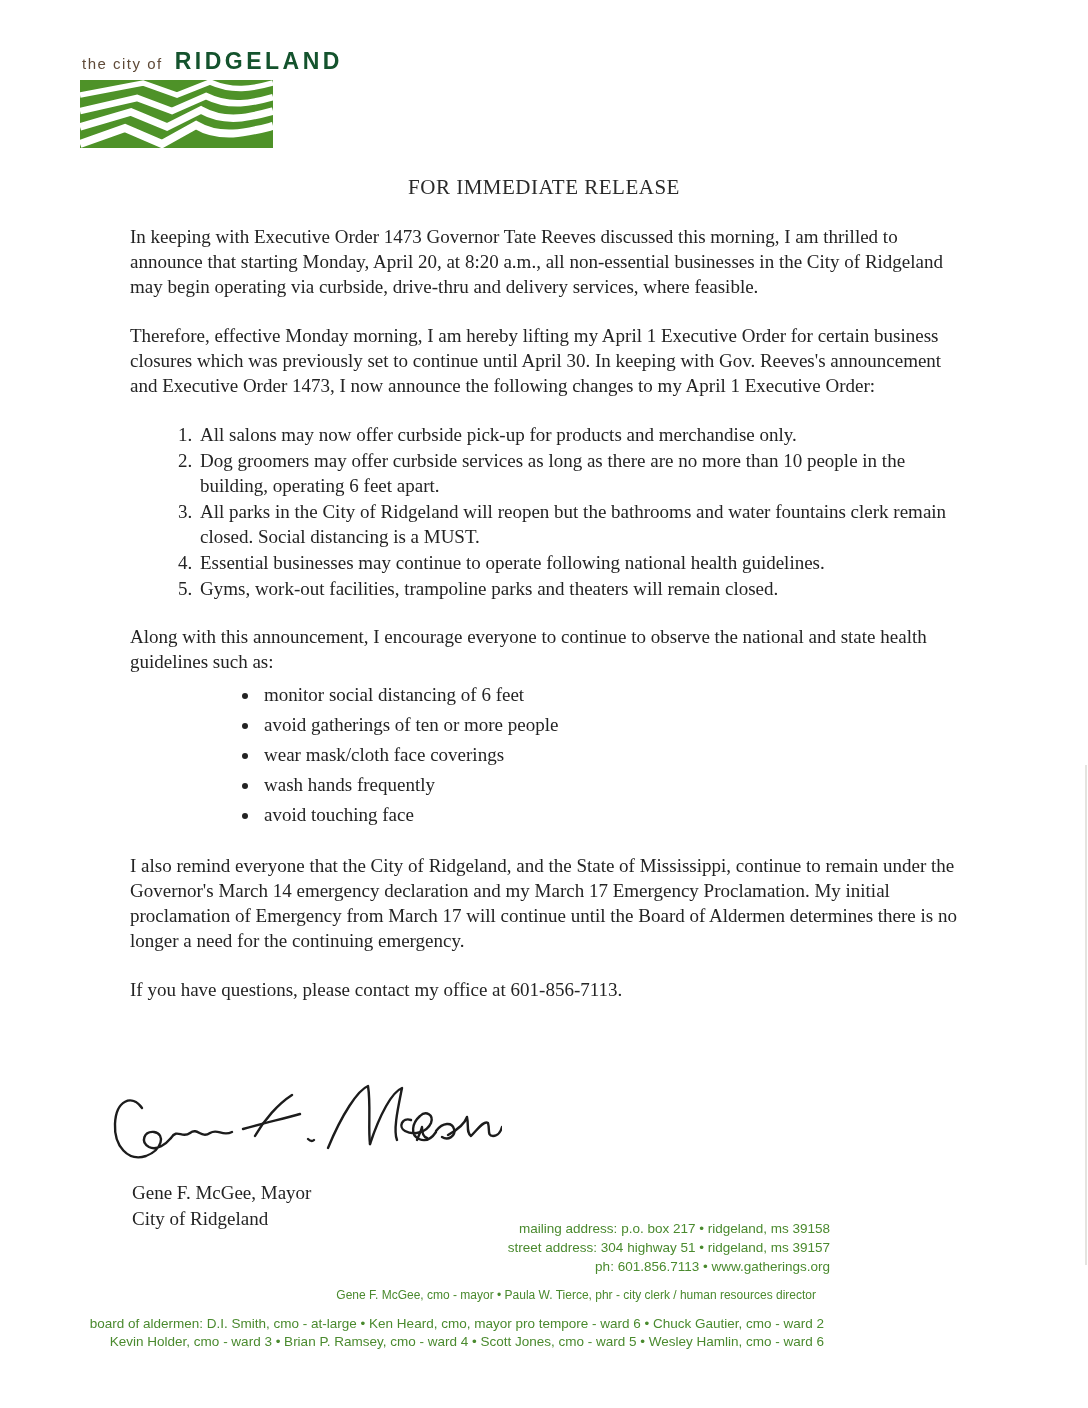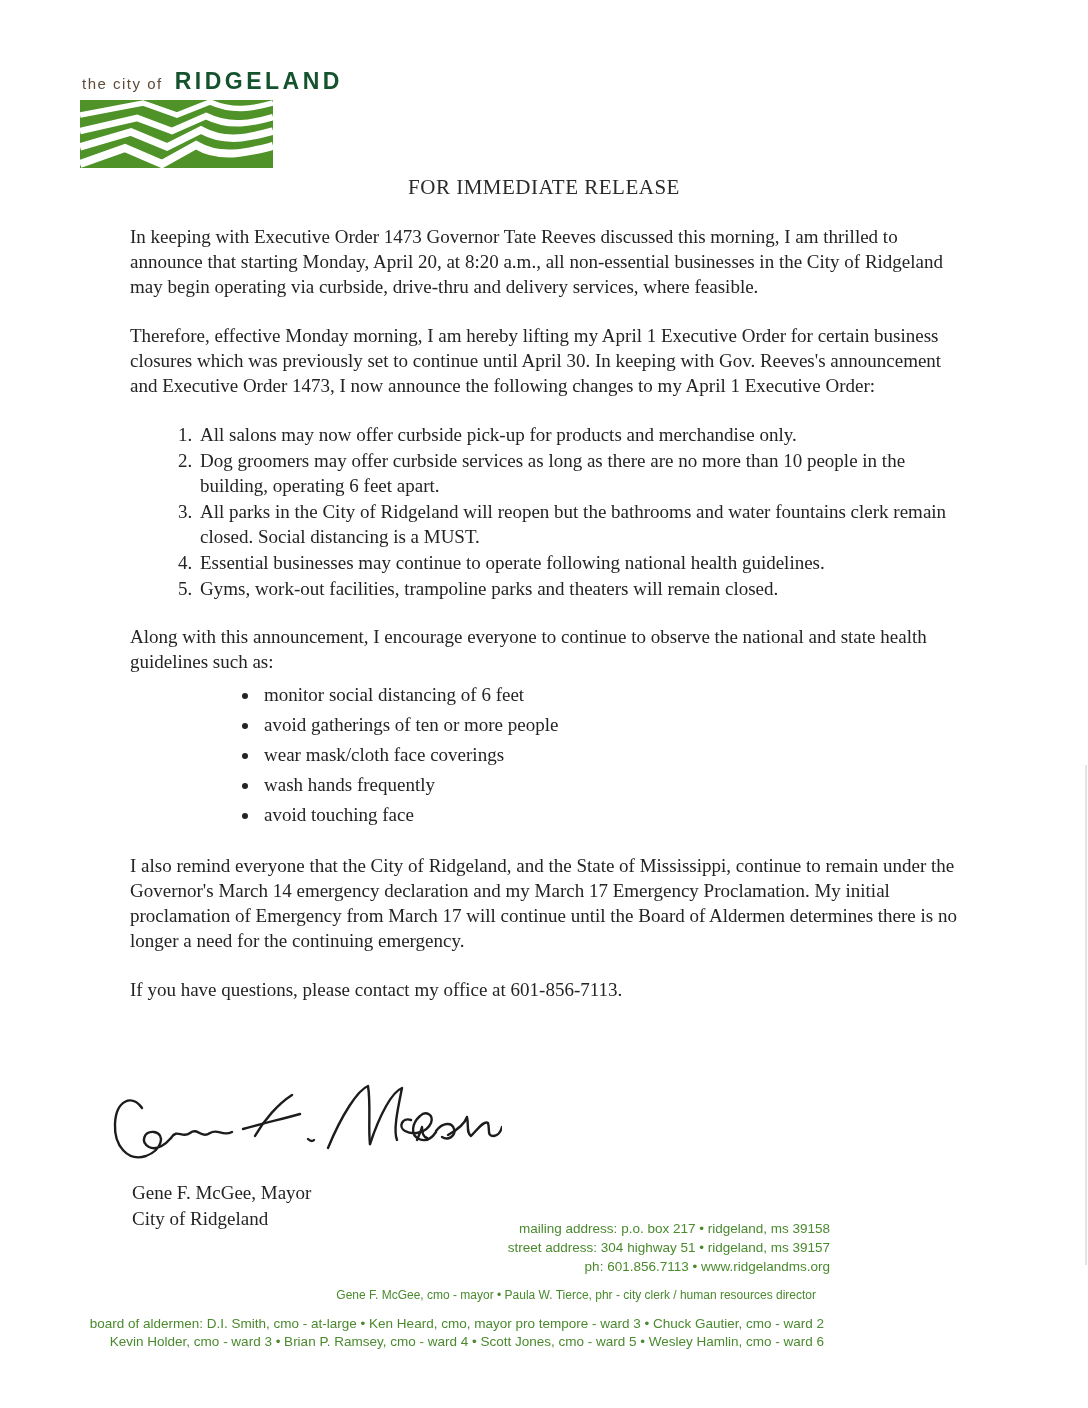--- a/index.html
+++ b/index.html
@@ -5,21 +5,21 @@
   html,body{margin:0;padding:0;background:#fff;}
   .page{
     position:relative;
     width:1088px;height:1408px;
     background:#ffffff;
     font-family:"Liberation Serif", serif;
     color:#222;
     overflow:hidden;
   }
   
-  .logo{position:absolute;top:68px;left:80px;}
+  .logo{position:absolute;top:48px;left:80px;}
   .logo-text{display:flex;align-items:baseline;gap:12px;margin:0 0 5px 2px;font-family:"Liberation Sans",sans-serif;}
   .logo-prefix{font-size:15px;letter-spacing:1.5px;color:#5f4a38;}
   .logo-name{font-size:23px;font-weight:bold;letter-spacing:3.5px;color:#14532d;}
   .logo-graphic{display:block;}
   
   .title{
     position:absolute;top:175px;left:0;width:100%;
     text-align:center;font-size:21px;letter-spacing:0.5px;color:#2a2a2a;
   }
   
@@ -111,23 +111,23 @@
       </g>
     </svg>
     <div class="sig-name">Gene F. McGee, Mayor</div>
     <div class="sig-org">City of Ridgeland</div>
   </div>
 
   <div class="footer">
     <div class="footer-address">
       <div>mailing address: p.o. box 217 • ridgeland, ms 39158</div>
       <div>street address: 304 highway 51 • ridgeland, ms 39157</div>
-      <div>ph: 601.856.7113 • www.ridgelandms.org</div>
+      <div>ph: 601.856.7113 • www.gatherings.org</div>
     </div>
     <div class="footer-officials">Gene F. McGee, cmo - mayor • Paula W. Tierce, phr -  city clerk / human resources director</div>
     <div class="footer-aldermen">
-      <div>board of aldermen: D.I. Smith, cmo - at-large • Ken Heard, cmo, mayor pro tempore - ward 3 • Chuck Gautier, cmo - ward 2</div>
+      <div>board of aldermen: D.I. Smith, cmo - at-large • Ken Heard, cmo, mayor pro tempore - ward 6 • Chuck Gautier, cmo - ward 2</div>
       <div>Kevin Holder, cmo - ward 3 • Brian P. Ramsey, cmo - ward 4 • Scott Jones, cmo - ward 5 • Wesley Hamlin, cmo - ward 6</div>
     </div>
   </div>
 
   <div class="scan-edge"></div>
 </div>
 
 </body></html>

